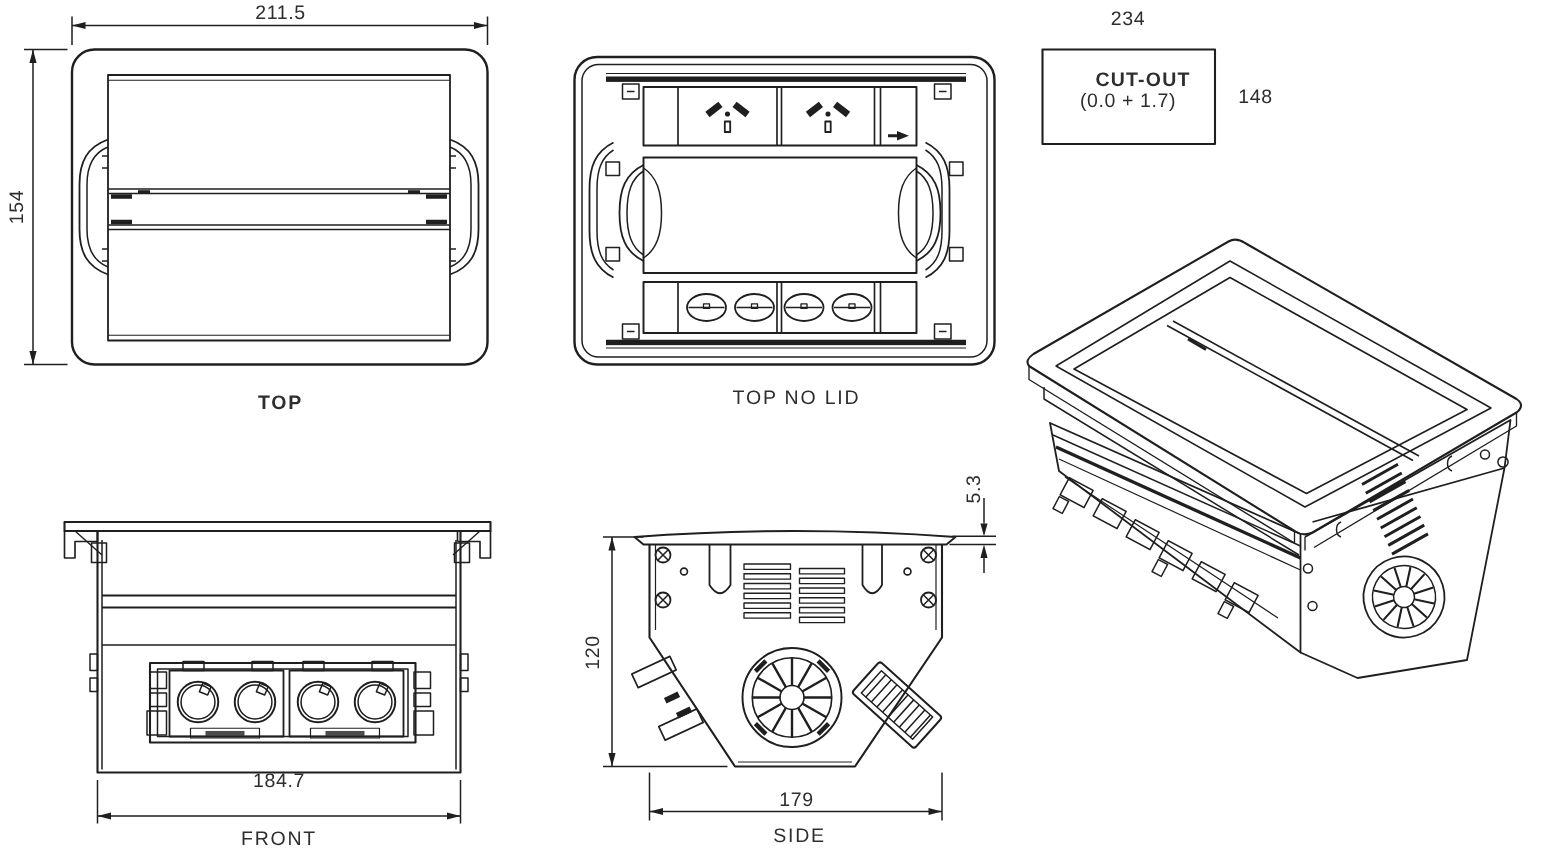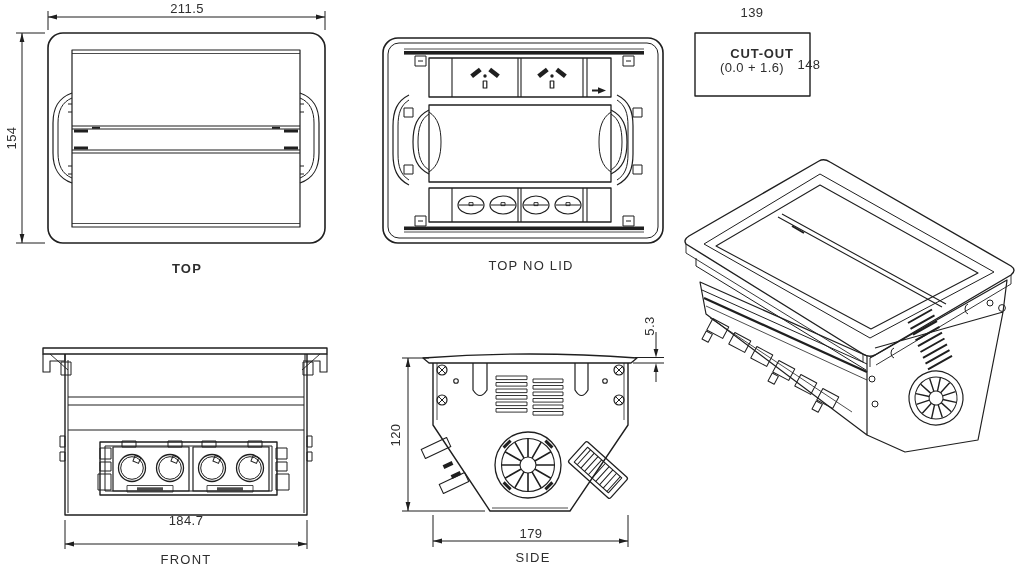--- a/index.html
+++ b/index.html
@@ -150,24 +150,24 @@
         </g>
       </g>
     </svg>
     <span class="t vlab" style="left:165px;top:245px;">TOP NO LID</span>
   </div>
 
   <div class="view" style="left:685px;top:0;width:175px;height:112px;">
     <svg width="175" height="112" viewBox="0 0 175 112">
       <rect class="ln" stroke-width="1.4" x="10" y="33" width="115" height="63"></rect>
     </svg>
-    <span class="t" style="left:67px;top:12px;">139</span>
+    <span class="t" style="left:67px;top:12px;">234</span>
     <span class="t" style="left:77px;top:53px;letter-spacing:.8px;font-weight:bold;">CUT-OUT</span>
-    <span class="t" style="left:67px;top:67px;">(0.0 + 1.6)</span>
-    <span class="t" style="left:124px;top:64px;">148</span>
+    <span class="t" style="left:67px;top:67px;">(0.0 + 1.7)</span>
+    <span class="t" style="left:152px;top:64px;">148</span>
   </div>
 
   <div class="view" style="left:10px;top:330px;width:330px;height:243px;">
     <svg width="330" height="243" viewBox="0 0 330 243">
 
       <g>
         <rect class="ln" stroke-width="1.4" x="33" y="18" width="284" height="6"></rect>
         <path class="ln" stroke-width="1.1" d="M33,24 V42 L40,42 L40,31 L55,31 M55,24 V31 M317,24 V42 L310,42 L310,31 L295,31 M295,24 V31"></path>
         <rect class="ln" stroke-width="1" x="51" y="32" width="10" height="13"></rect>
         <rect class="ln" stroke-width="1" x="293" y="32" width="10" height="13"></rect>

